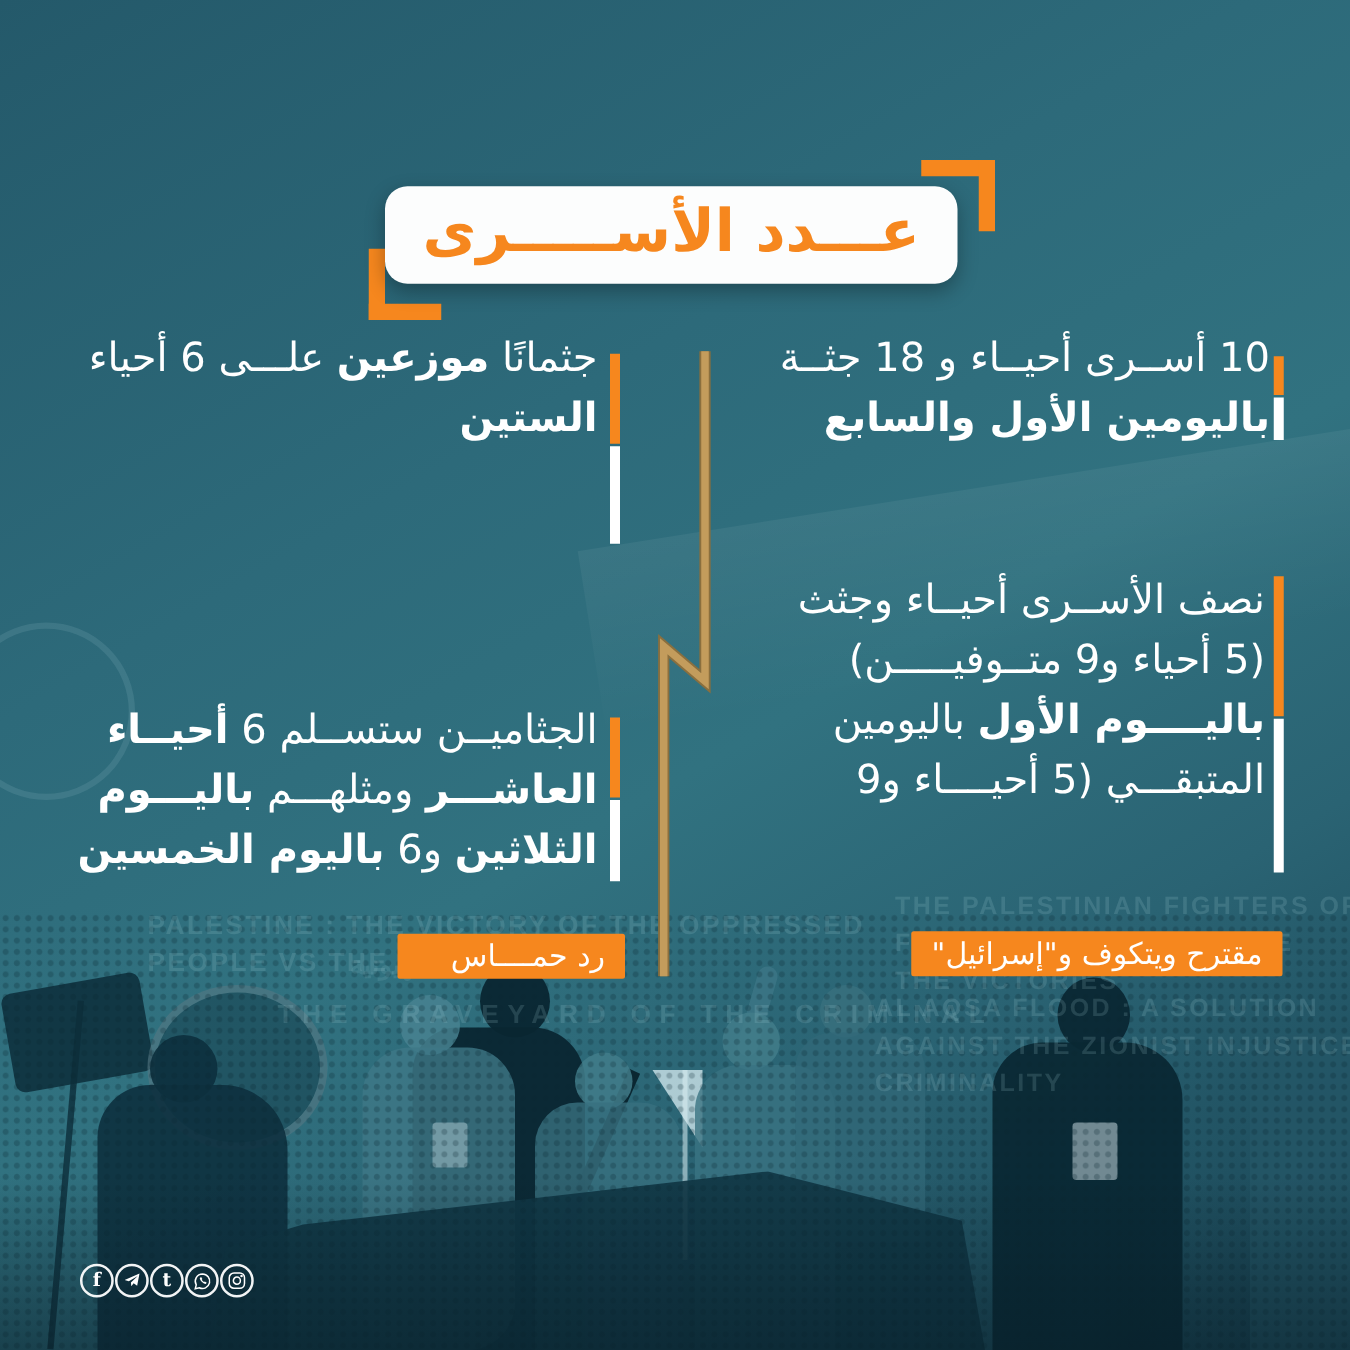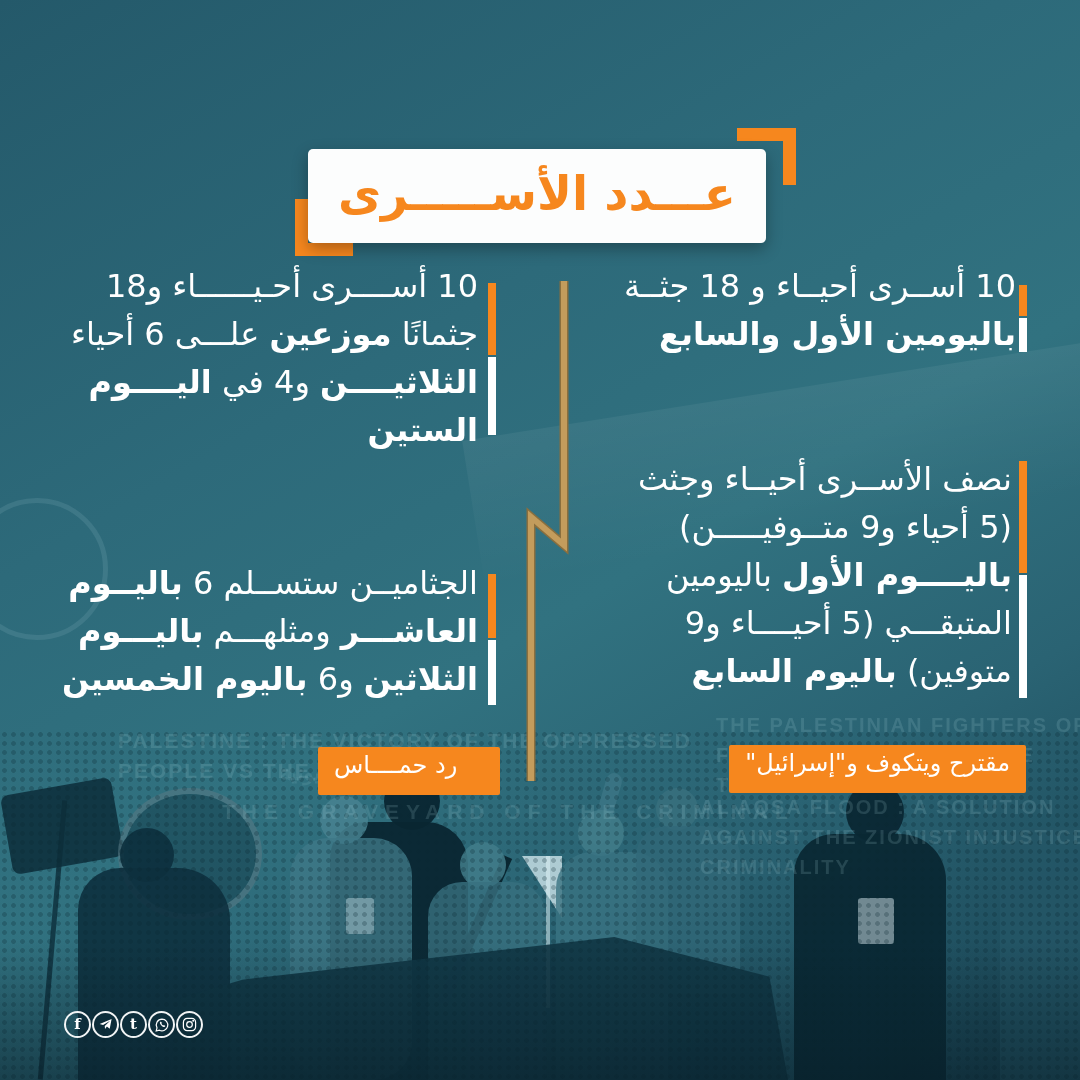--- a/index.html
+++ b/index.html
@@ -20,21 +20,21 @@
     background-image:radial-gradient(rgba(9,38,48,.5) 2px,rgba(9,38,48,0) 2.8px);
     background-size:9px 9px;}
   .vignette{left:0;top:280px;width:1080px;height:140px;
     background:linear-gradient(rgba(8,30,40,0),rgba(8,30,40,.55));}
   .ghost{position:absolute;color:rgba(172,215,226,.16);font-weight:bold;letter-spacing:2px;
     font-size:21px;line-height:30px;text-transform:uppercase;font-family:"Liberation Sans",sans-serif;}
 
   
   .br-tr{left:737px;top:128px;width:46px;height:44px;border-top:13px solid #f6871e;border-right:13px solid #f6871e;}
   .br-bl{left:295px;top:199px;width:45px;height:44px;border-left:13px solid #f6871e;border-bottom:13px solid #f6871e;}
-  .title-plate{left:308px;top:149px;width:458px;height:94px;background:#fcfdfd;border-radius:5px;
+  .title-plate{left:308px;top:149px;width:458px;height:78px;background:#fcfdfd;border-radius:18px;
     box-shadow:0 6px 16px rgba(0,0,0,.3);display:flex;align-items:center;justify-content:center;}
   .title-text{color:#f6871e;font-weight:bold;font-size:47px;direction:rtl;padding-bottom:6px;}
 
   
   .tblock{position:absolute;direction:rtl;color:#ffffff;font-size:32px;line-height:48px;text-align:right;}
   .tl{white-space:nowrap;font-weight:400;}
   .tl .b{font-weight:bold;}
   .tb-r1{top:262px;right:64px;}
   .tb-r2{top:455px;right:68px;}
   .tb-l1{top:262px;right:602px;}
@@ -42,22 +42,22 @@
 
   
   .qseg{position:absolute;width:8px;}
   .qo{background:#f6871e;}
   .qw{background:#ffffff;}
 
   
   .bolt{left:0;top:0;pointer-events:none;}
 
   
-  .label{position:absolute;height:48px;background:#f6871e;color:#fff;font-size:24px;line-height:36px;
-    text-align:left;border-radius:2px;direction:rtl;white-space:nowrap;padding:0 16px;box-sizing:border-box;}
+  .label{position:absolute;height:36px;background:#f6871e;color:#fff;font-size:24px;line-height:36px;
+    text-align:right;border-radius:2px;direction:rtl;white-space:nowrap;padding:0 16px;box-sizing:border-box;}
   .label-left{top:747px;right:580px;min-width:182px;}
   .label-right{top:745px;right:54px;min-width:243px;}
 
   
   .social{left:64px;top:1011px;display:flex;gap:1px;}
   .sc{width:27px;height:27px;border:2px solid rgba(255,255,255,.95);border-radius:50%;box-sizing:border-box;
     display:flex;align-items:center;justify-content:center;color:#fff;}
   .sc span{font-family:"DejaVu Serif",serif;font-weight:bold;font-size:15px;line-height:1;}
   .emblem-faint{left:-34px;top:498px;width:132px;height:132px;border:5px solid rgba(190,222,230,.12);border-radius:50%;}
 </style>
@@ -133,38 +133,35 @@
       <div class="tl"><span class="b">باليومين الأول والسابع</span></div>
     </div>
 
   <div class="qseg qo" style="left:1019px;top:461px;height:112px;"></div>
   <div class="qseg qw" style="left:1019px;top:575px;height:123px;"></div>
   <div class="tblock tb-r2">
       <div class="tl"><span>نصف الأســرى أحيــاء وجثث</span></div>
       <div class="tl"><span>(5 أحياء و9 متــوفيـــــن)</span></div>
       <div class="tl"><span class="b">باليــــوم الأول</span><span> باليومين</span></div>
       <div class="tl"><span>المتبقـــي (5 أحيــــاء و9</span></div>
-      <div class="tl"><span>متوفين) </span><span class="b">باليوم السابع</span></div>
     </div>
 
   <div class="label label-right">مقترح ويتكوف و"إسرائيل"</div>
 
   <div class="qseg qo" style="left:488px;top:283px;height:72px;"></div>
   <div class="qseg qw" style="left:488px;top:357px;height:78px;"></div>
   <div class="tblock tb-l1">
-      <div class="tl"><span>10 أســــرى أحـيــــــاء و18</span></div>
       <div class="tl"><span>جثمانًا </span><span class="b">موزعين</span><span> علـــى 6 أحياء</span></div>
-      <div class="tl"><span class="b">الثلاثيــــن</span><span> و4 في </span><span class="b">اليــــوم</span></div>
       <div class="tl"><span class="b">الستين</span></div>
     </div>
 
   <div class="qseg qo" style="left:488px;top:574px;height:64px;"></div>
   <div class="qseg qw" style="left:488px;top:640px;height:65px;"></div>
   <div class="tblock tb-l2">
-      <div class="tl"><span>الجثاميــن ستســلم 6 </span><span class="b">باليــوم</span></div>
+      <div class="tl"><span>الجثاميــن ستســلم 6 </span><span class="b">أحيــاء</span></div>
       <div class="tl"><span class="b">العاشـــر</span><span> ومثلهـــم </span><span class="b">باليـــوم</span></div>
       <div class="tl"><span class="b">الثلاثين</span><span> و6 </span><span class="b">باليوم الخمسين</span></div>
     </div>
 
   <div class="label label-left">رد حمــــاس</div>
 
   <div class="abs social">
     <div class="sc">
         <span>f</span>
       </div>

